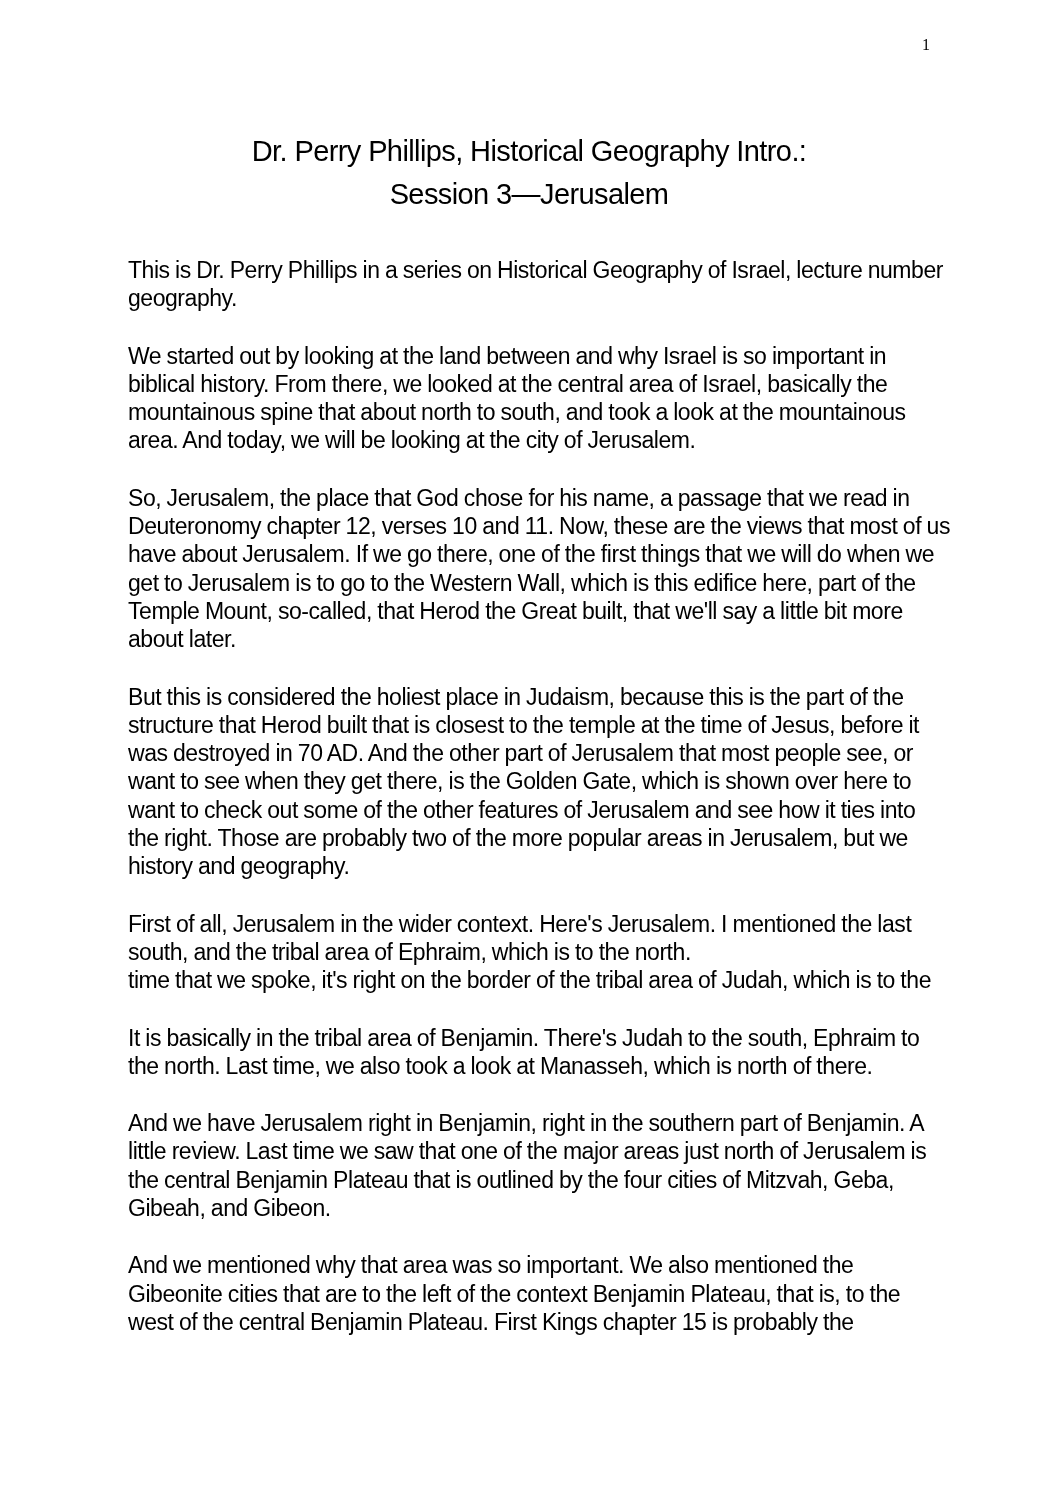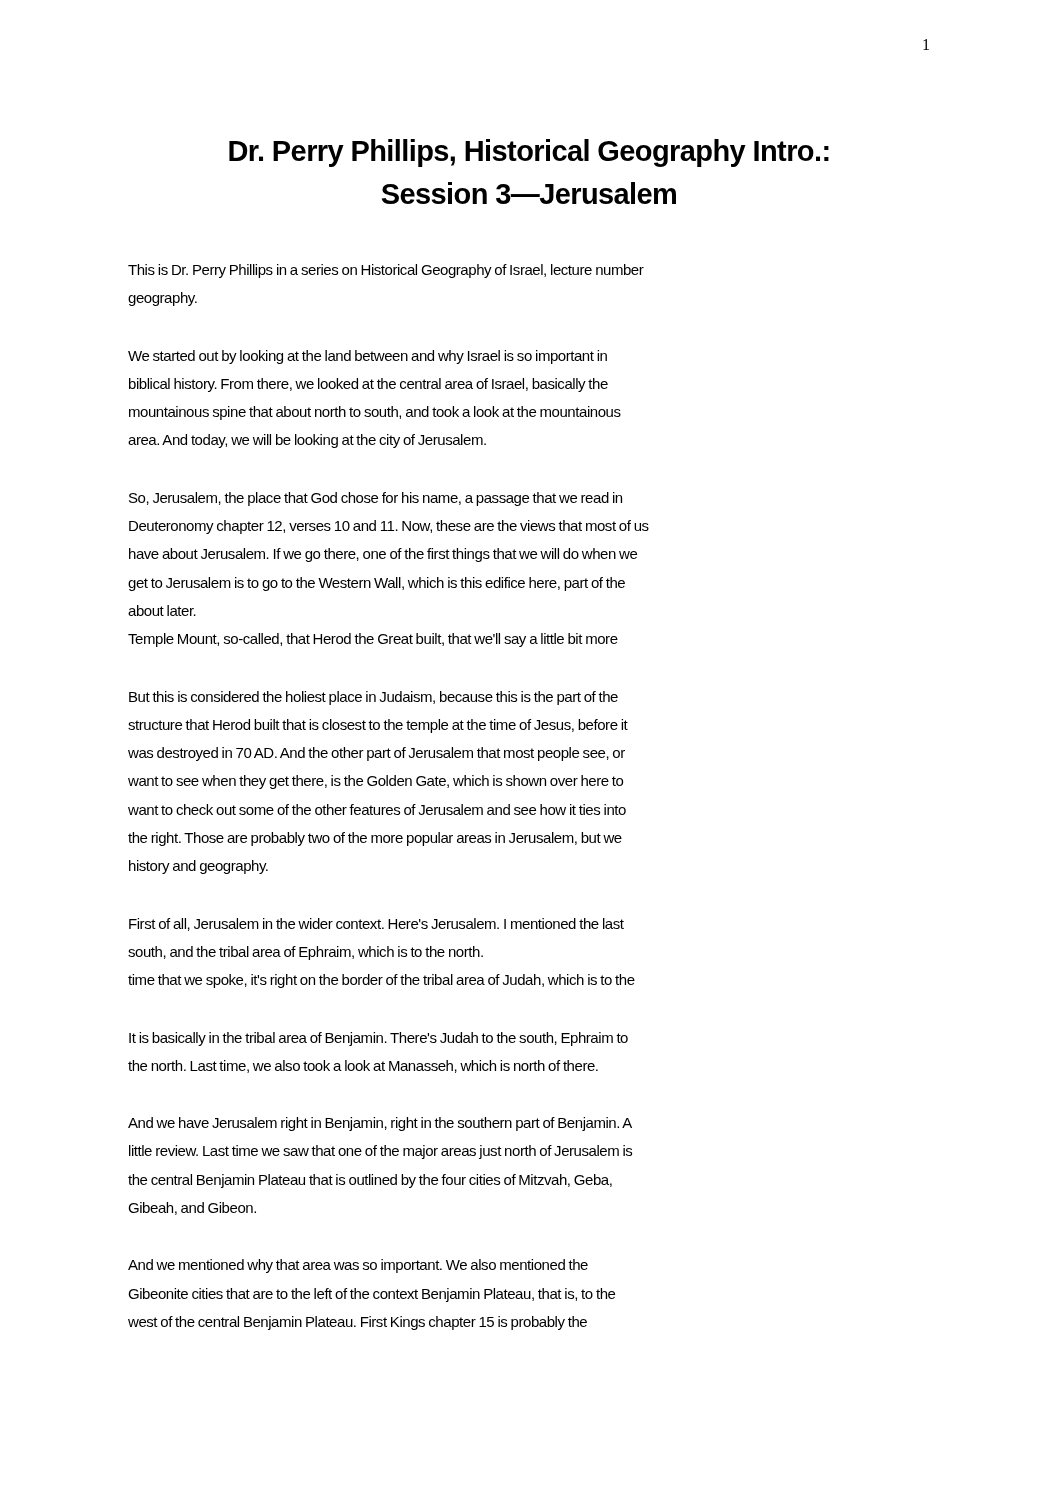--- a/index.html
+++ b/index.html
@@ -22,33 +22,33 @@
       font-size: 16px;
       line-height: 18px;
     }
     .title {
       position: absolute;
       top: 130px;
       left: 0;
       width: 1058px;
       text-align: center;
       font-family: "Liberation Sans", "DejaVu Sans", sans-serif;
-      font-weight: bold;
+      font-weight: normal;
       font-size: 29px;
       line-height: 43px;
       letter-spacing: -0.6px;
     }
     .title .line { display: block; white-space: nowrap; }
     .body-text {
       position: absolute;
       top: 256px;
       left: 128px;
       width: 820px;
       font-family: "Liberation Sans", "DejaVu Sans", sans-serif;
-      font-size: 15px;
+      font-size: 23px;
       letter-spacing: -0.45px;
       word-spacing: -0.5px;
     }
     .para {
       margin: 0 0 29px 0;
     }
     .para .line {
       display: block;
       white-space: nowrap;
       line-height: 28.3px;
@@ -74,22 +74,22 @@
     <span class="line">We started out by looking at the land between and why Israel is so important in</span>
     <span class="line">biblical history. From there, we looked at the central area of Israel, basically the</span>
     <span class="line">mountainous spine that about north to south, and took a look at the mountainous</span>
     <span class="line">area. And today, we will be looking at the city of Jerusalem.</span>
   </p>
   <p class="para">
     <span class="line">So, Jerusalem, the place that God chose for his name, a passage that we read in</span>
     <span class="line">Deuteronomy chapter 12, verses 10 and 11. Now, these are the views that most of us</span>
     <span class="line">have about Jerusalem. If we go there, one of the first things that we will do when we</span>
     <span class="line">get to Jerusalem is to go to the Western Wall, which is this edifice here, part of the</span>
+    <span class="line">Temple Mount, so-called, that Herod the Great built, that we'll say a little bit more</span>
     <span class="line">about later.</span>
-    <span class="line">Temple Mount, so-called, that Herod the Great built, that we'll say a little bit more</span>
   </p>
   <p class="para">
     <span class="line">But this is considered the holiest place in Judaism, because this is the part of the</span>
     <span class="line">structure that Herod built that is closest to the temple at the time of Jesus, before it</span>
     <span class="line">was destroyed in 70 AD. And the other part of Jerusalem that most people see, or</span>
     <span class="line">want to see when they get there, is the Golden Gate, which is shown over here to</span>
     <span class="line">want to check out some of the other features of Jerusalem and see how it ties into</span>
     <span class="line">the right. Those are probably two of the more popular areas in Jerusalem, but we</span>
     <span class="line">history and geography.</span>
   </p>

